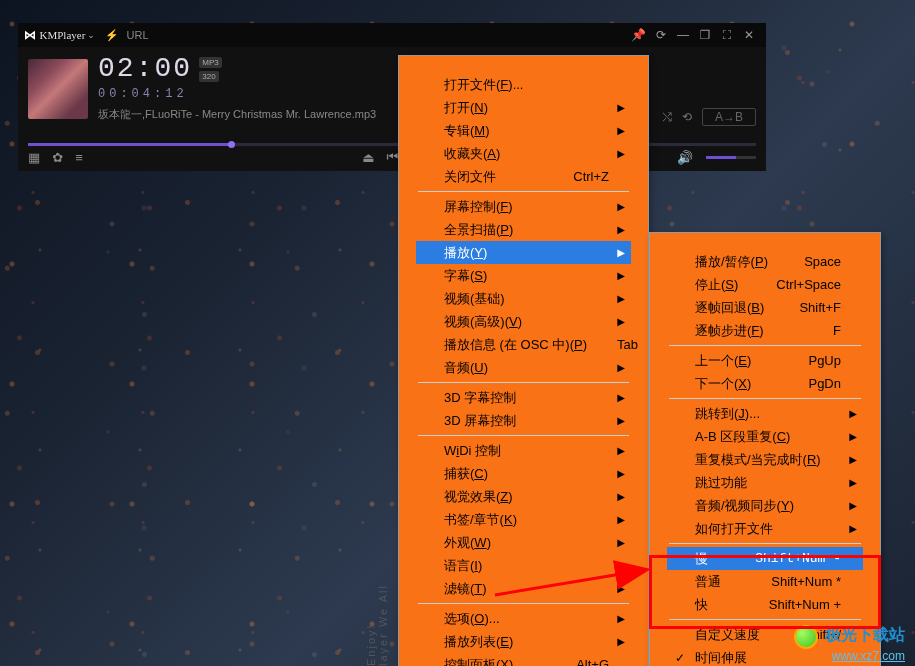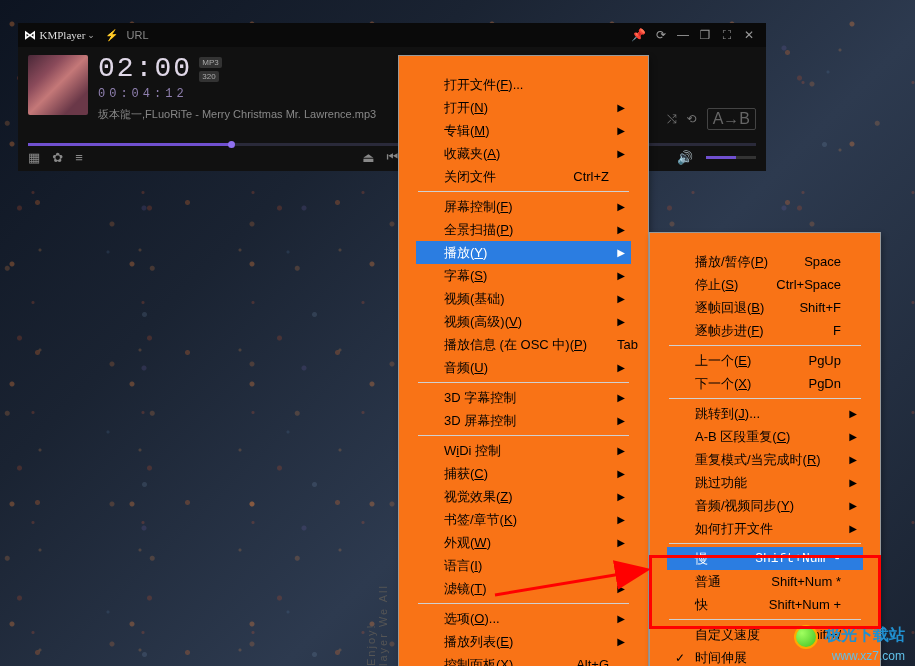--- a/index.html
+++ b/index.html
@@ -53,21 +53,21 @@
 .app-name { font-size: 11px; color: #ddd; font-family: Liberation Serif, serif; }
 .dropdown-arrow { font-size: 9px; color: #aaa; margin-left: 2px; }
 .bolt-icon { margin-left: 10px; color: #888; font-size: 11px; }
 .url-label { margin-left: 8px; color: #888; font-size: 11px; }
 .titlebar-spacer { flex: 1; }
 .titlebar-btn { width: 22px; text-align: center; color: #999; font-size: 12px; cursor: pointer; }
 
 .player-body {
   display: flex;
   padding: 8px 10px;
-  align-items: flex-start;
+  align-items: center;
 }
 .album-art {
   width: 60px;
   height: 60px;
   background: linear-gradient(135deg, #4a2838 0%, #8a4a5a 30%, #c47878 50%, #6a3848 80%);
   border-radius: 2px;
   flex-shrink: 0;
 }
 .time-info { margin-left: 10px; }
 .big-time { font-family: "Courier New", monospace; font-size: 28px; font-weight: 300; color: #e0d8e8; letter-spacing: 2px; line-height: 1; }
@@ -78,21 +78,21 @@
 .right-controls {
   position: absolute;
   right: 10px;
   top: 85px;
   display: flex;
   align-items: center;
   gap: 10px;
   color: #777;
   font-size: 12px;
 }
-.ab-box { border: 1px solid #444; padding: 1px 5px; font-size: 16px; color: #666; border-radius: 2px; }
+.ab-box { border: 1px solid #444; padding: 1px 12px; font-size: 12px; color: #666; border-radius: 2px; }
 
 .progress-bar {
   position: absolute;
   left: 10px;
   right: 10px;
   top: 120px;
   height: 3px;
   background: #2a2a3a;
 }
 .progress-fill { width: 28%; height: 100%; background: #7050d0; position: relative; }
@@ -168,21 +168,21 @@
 
 .watermark {
   position: absolute;
   right: 10px;
   bottom: 3px;
   font-size: 12px;
   color: #4ab8e8;
   text-align: right;
 }
 .watermark .logo-text { font-size: 16px; font-weight: bold; color: #2090d0; }
-.watermark .url { color: #60c0e8; }
+.watermark .url { color: #60c0e8; text-decoration: underline; }
 .watermark-sphere {
   display: inline-block;
   width: 24px;
   height: 24px;
   border-radius: 50%;
   background: radial-gradient(circle at 30% 30%, #a0ff60, #40c020);
   border: 2px solid #ffaa00;
   vertical-align: middle;
   margin-right: 4px;
 }

